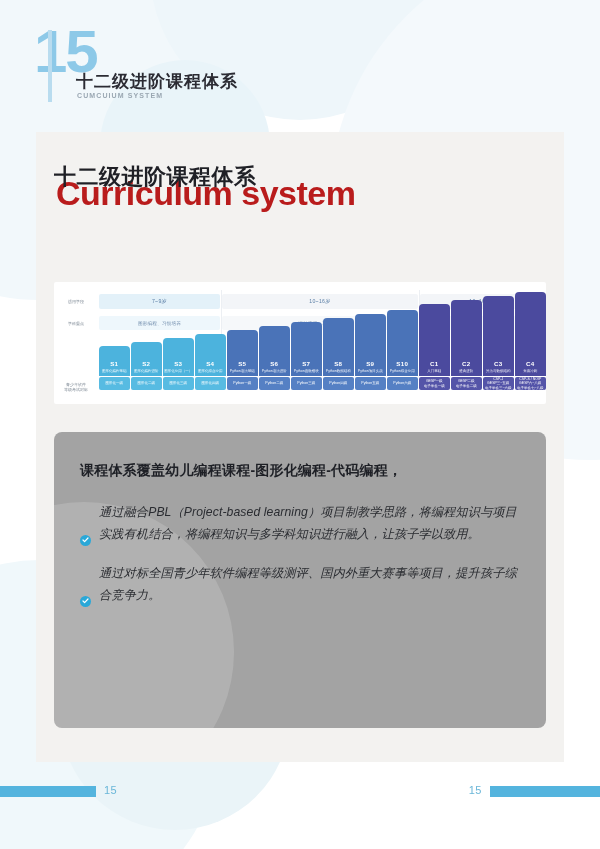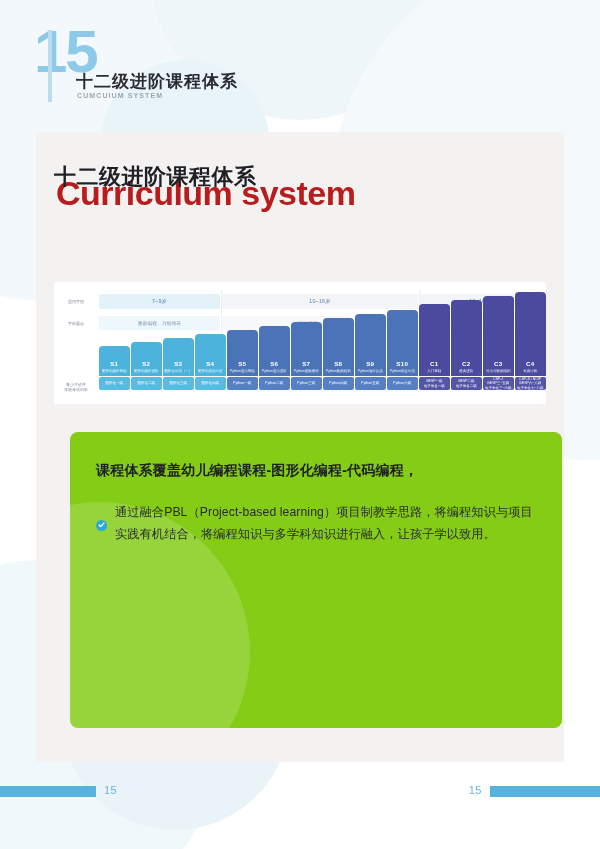--- a/index.html
+++ b/index.html
@@ -107,33 +107,33 @@
 
   .foot{
     position:absolute;border-radius:2px;height:13px;
     display:flex;align-items:center;justify-content:center;
     color:#ffffff;font-size:3.5px;text-align:center;line-height:1.2;
     box-sizing:border-box;padding:0 1px;
   }
 
   
   .bluecard{
-    position:absolute;left:34px;top:300px;width:492px;height:296px;
-    background:#84cc16;border-radius:8px;overflow:hidden;
+    position:absolute;left:18px;top:300px;width:492px;height:296px;
+    background:#a3a3a3;border-radius:8px;overflow:hidden;
   }
   .bluecard::after{
     content:"";position:absolute;width:300px;height:300px;border-radius:50%;
     left:-120px;top:70px;background:rgba(255,255,255,.16);
   }
   .bc-inner{position:relative;z-index:2;padding:26px 28px 0 26px;}
   .bc-head{
     font-size:14px;font-weight:700;color:#1e2026;line-height:1.75;letter-spacing:.2px;
   }
   .bullets{margin-top:18px;}
-  .bullet{display:flex;align-items:center;margin-bottom:16px;}
+  .bullet{display:flex;align-items:flex-end;margin-bottom:16px;font-style:italic;}
   .check{
     flex:0 0 auto;width:11px;height:11px;border-radius:50%;background:#2aa8d8;
     margin:4px 8px 0 0;position:relative;
   }
   .check svg{position:absolute;left:2px;top:2.5px;}
   .btext{
     font-size:12.2px;color:#2a2c31;line-height:1.85;letter-spacing:.1px;
   }
 
   
@@ -266,20 +266,28 @@
         </div>
         <div class="bullets" id="bullets">
             <div class="bullet">
               <span class="check">
                 <svg width="7" height="6" viewBox="0 0 7 6">
                   <path d="M1 3 L2.6 4.6 L6 1" fill="none" stroke="#ffffff" stroke-width="1.2" stroke-linecap="round" stroke-linejoin="round"></path>
                 </svg>
               </span>
               <div class="btext">通过融合PBL（Project-based  learning）项目制教学思路，将编程知识与项目实践有机结合，将编程知识与多学科知识进行融入，让孩子学以致用。</div>
             </div>
+            <div class="bullet">
+              <span class="check">
+                <svg width="7" height="6" viewBox="0 0 7 6">
+                  <path d="M1 3 L2.6 4.6 L6 1" fill="none" stroke="#ffffff" stroke-width="1.2" stroke-linecap="round" stroke-linejoin="round"></path>
+                </svg>
+              </span>
+              <div class="btext">通过对标全国青少年软件编程等级测评、国内外重大赛事等项目，提升孩子综合竞争力。</div>
+            </div>
           </div>
       </div>
     </div>
 
   </div>
 
   <div class="foot-bar foot-bar-l"></div>
   <div class="foot-num foot-num-l">15</div>
   <div class="foot-bar foot-bar-r"></div>
   <div class="foot-num foot-num-r">15</div>

